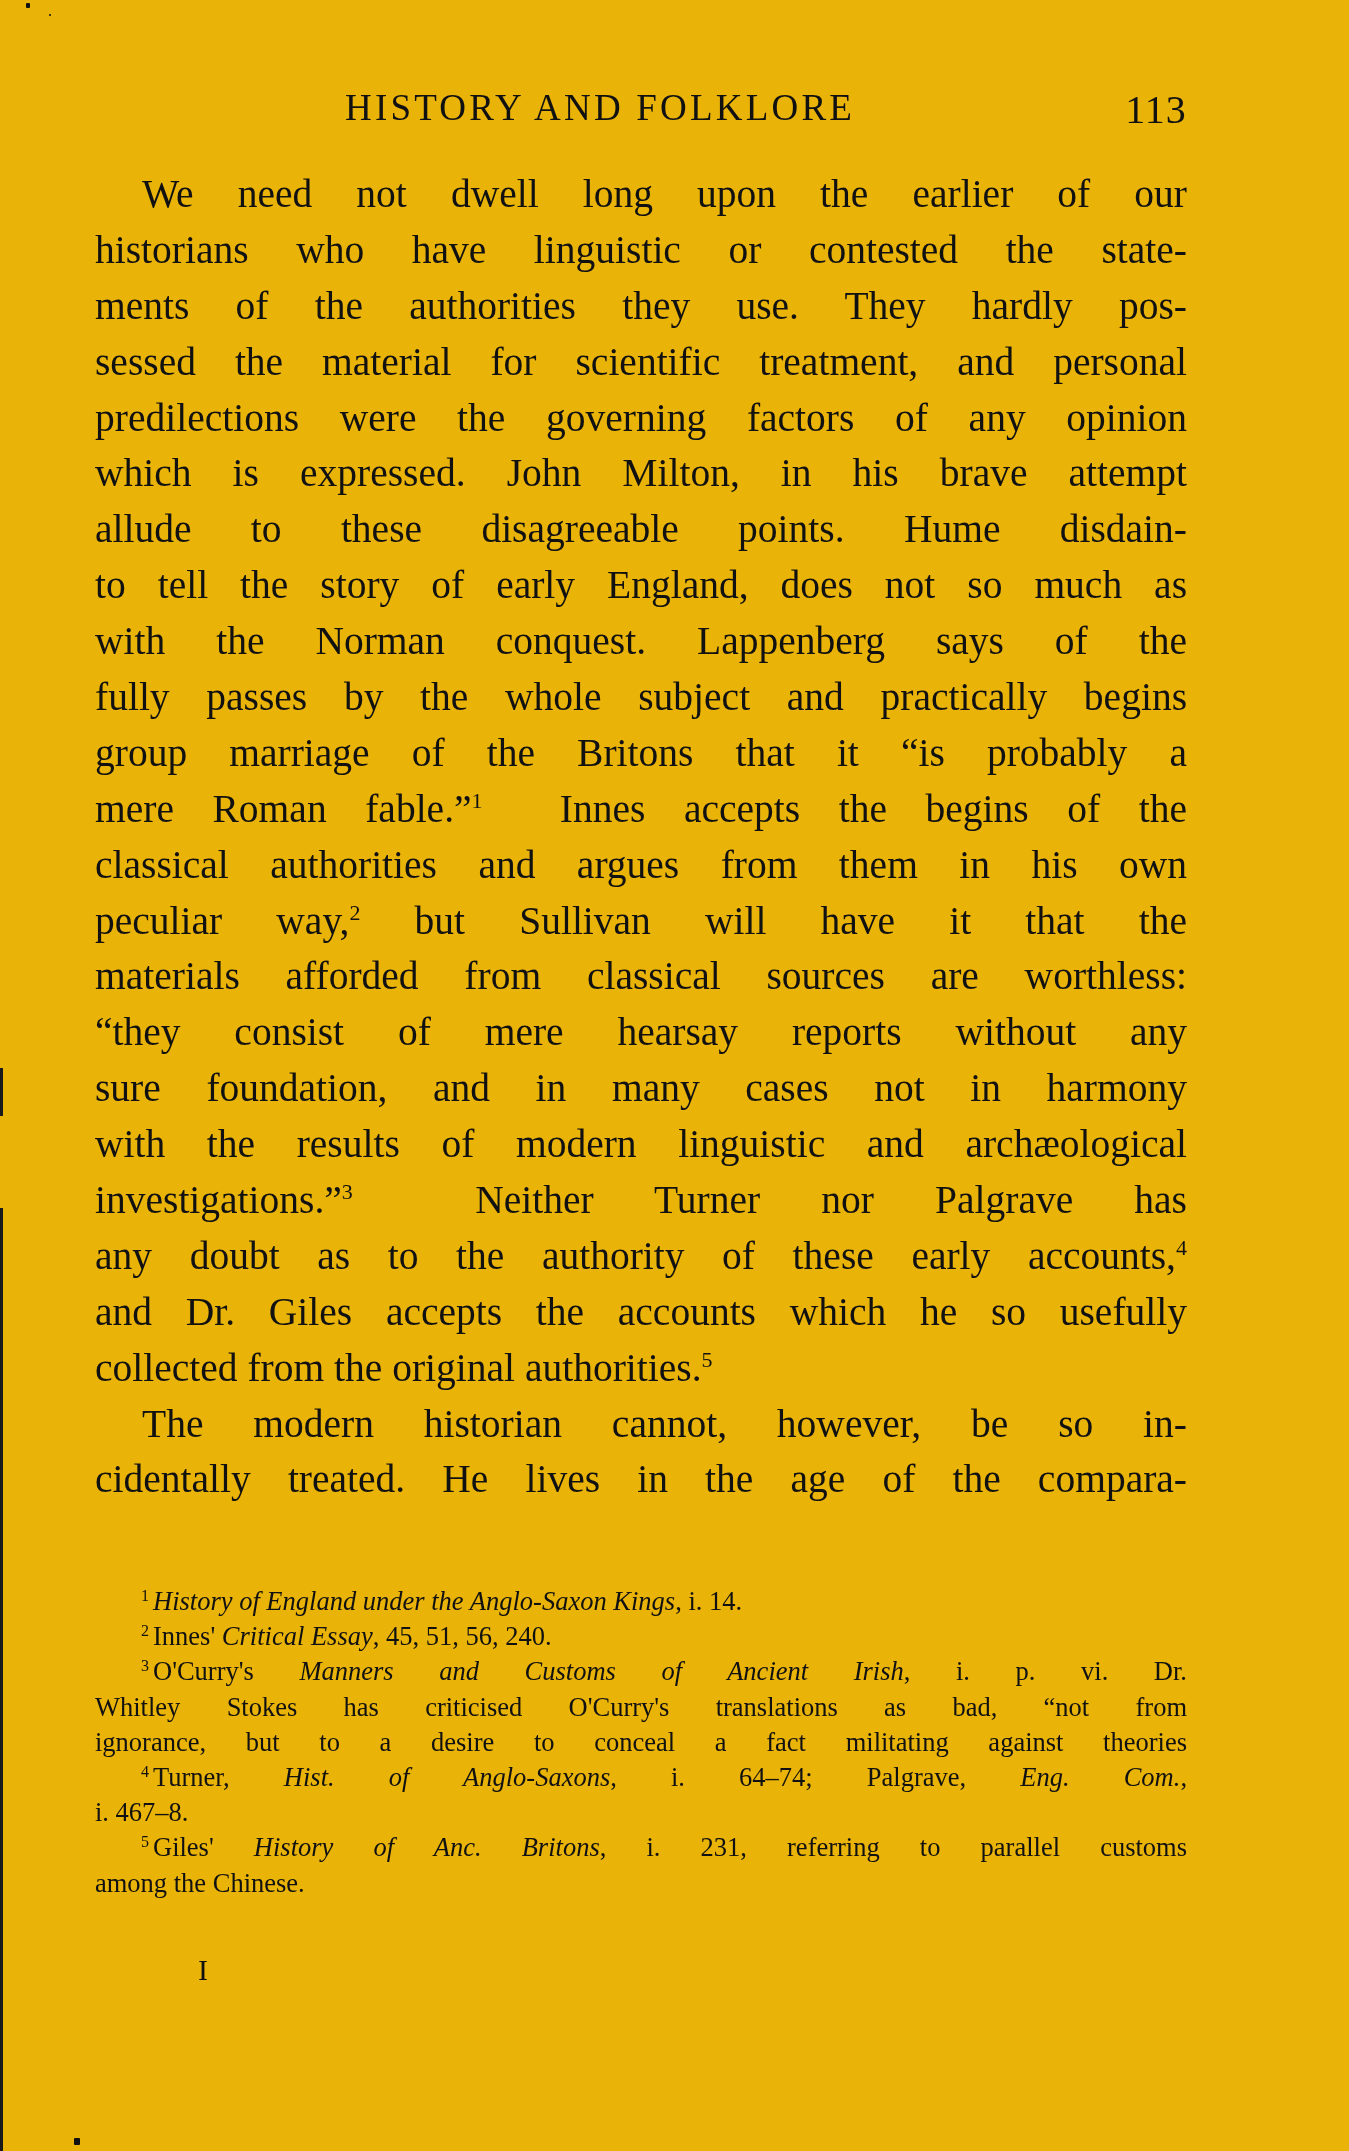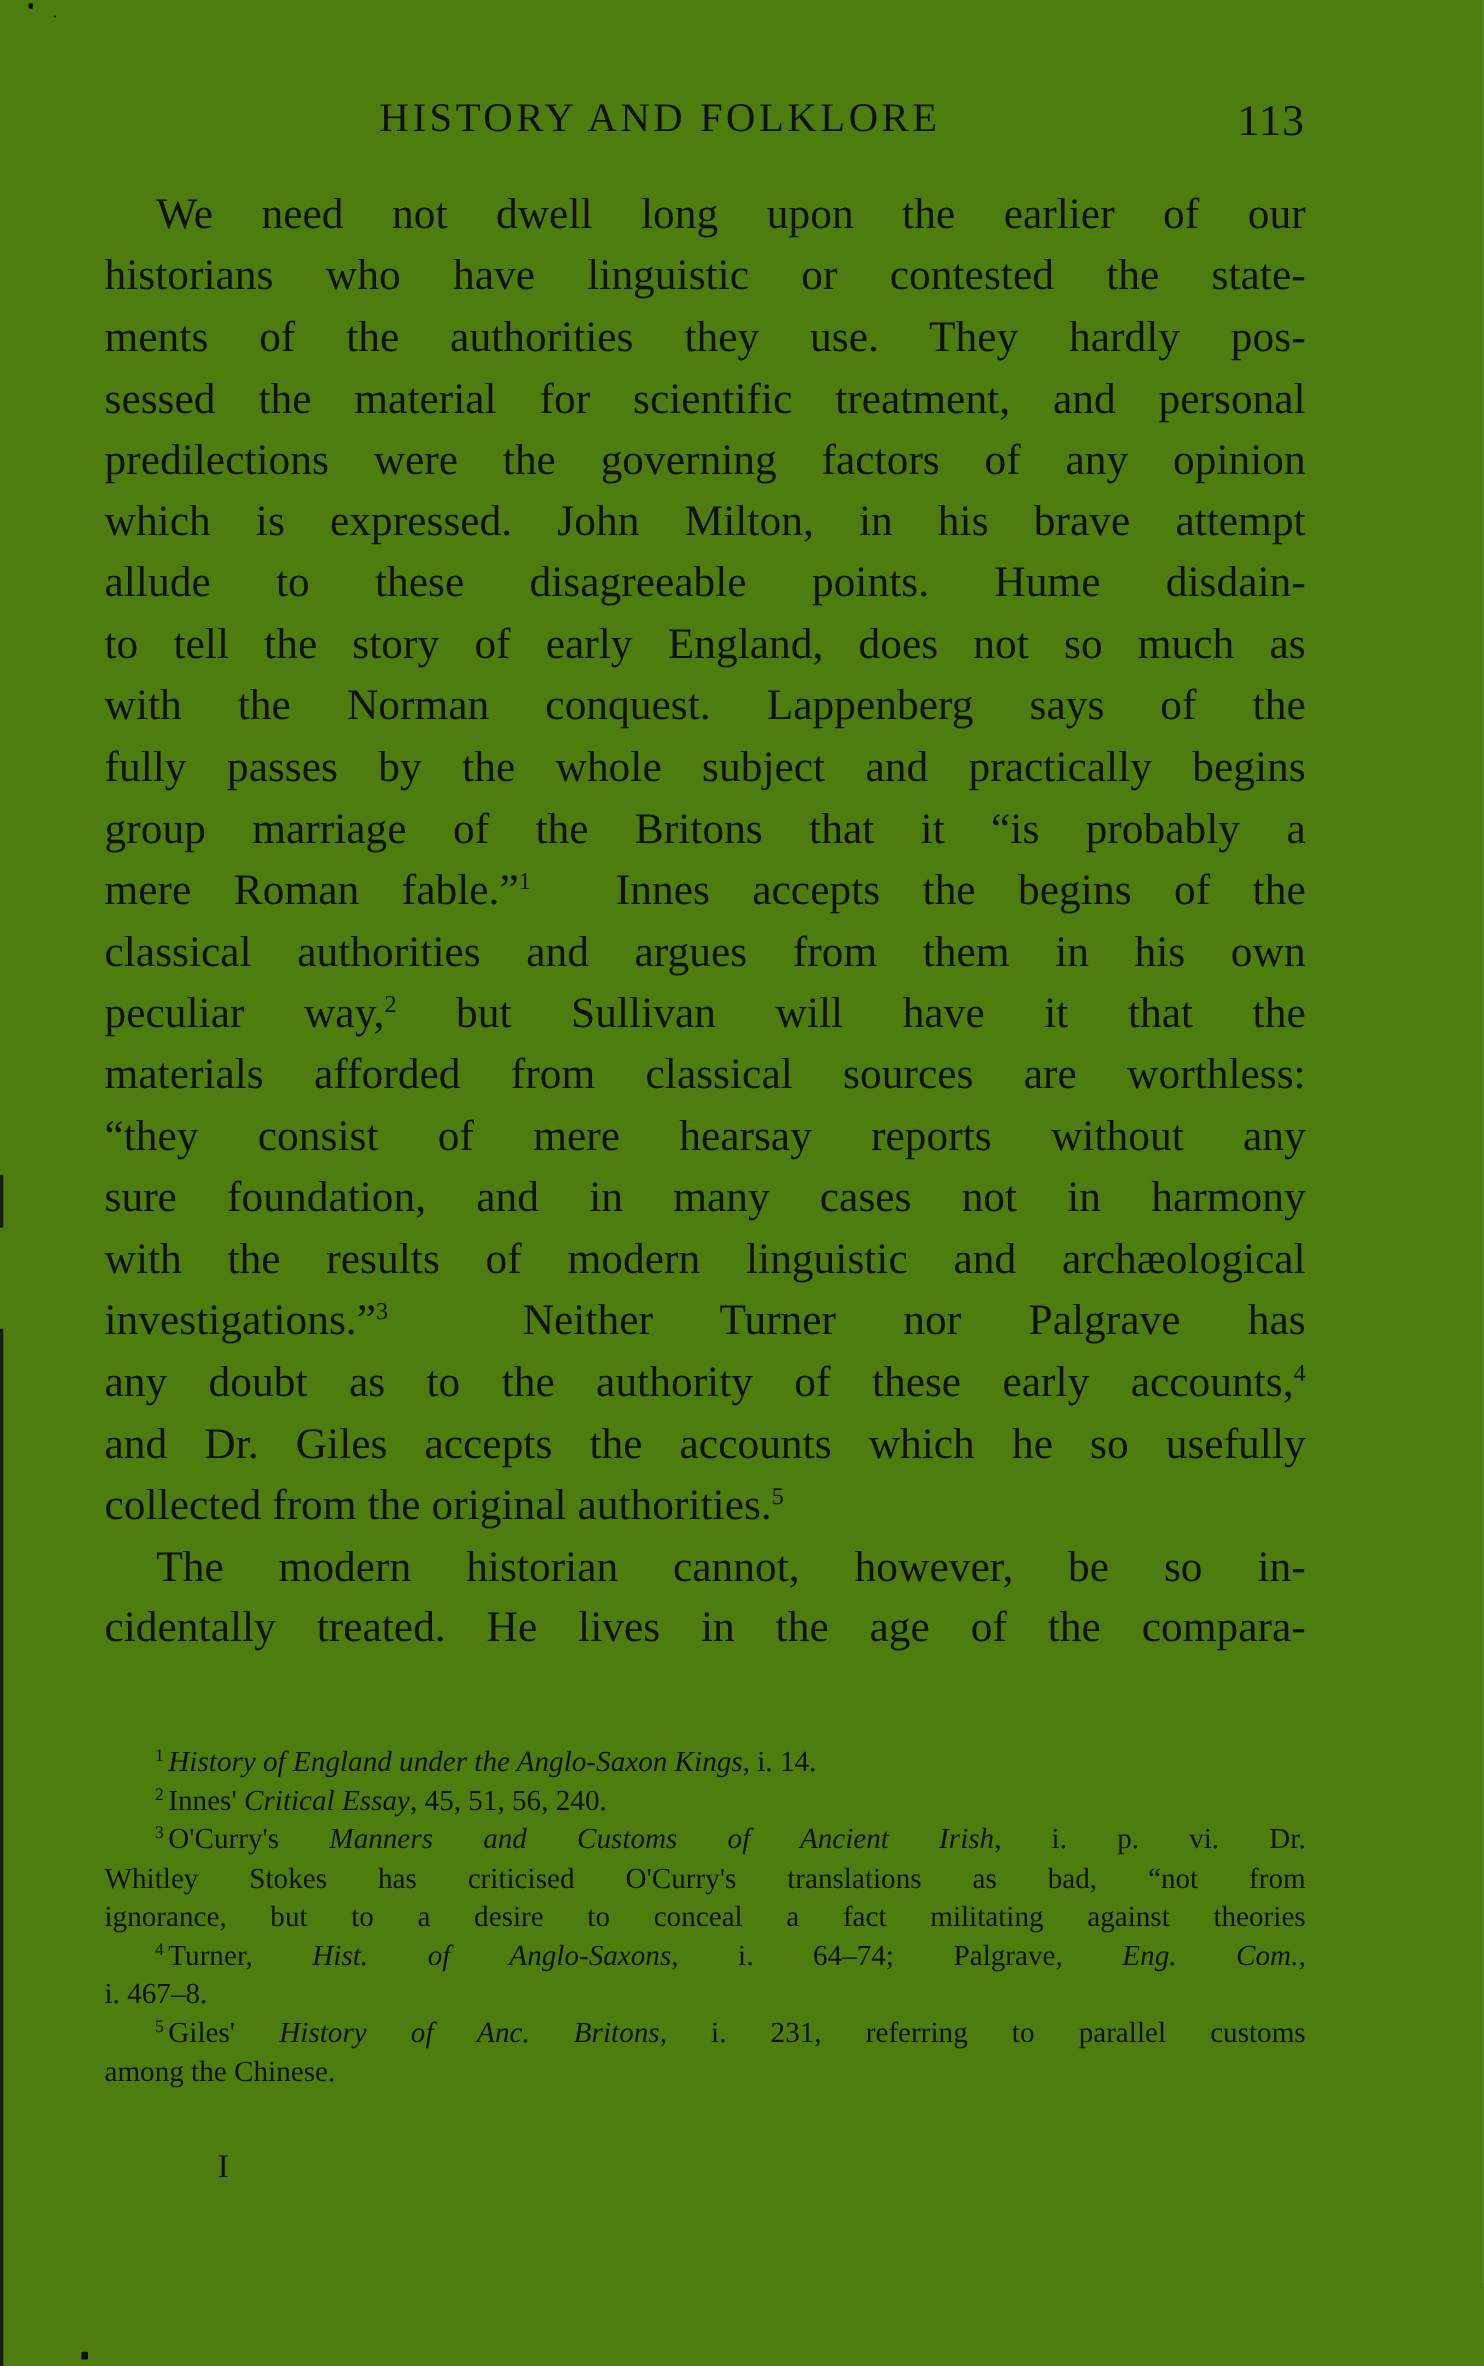--- a/index.html
+++ b/index.html
@@ -1,26 +1,26 @@
 <!DOCTYPE html>
 <html><head>
 <meta charset="utf-8">
 <style>
   html, body { margin: 0; padding: 0; background: #ffffff; }
   body { width: 1349px; height: 2151px; position: relative; overflow: hidden;
          font-family: "Liberation Serif", "DejaVu Serif", serif; color: #111111; }
-  .page { position: absolute; left: 0; top: 0; width: 1349px; height: 2151px; background: #4d7c0f; }
+  .page { position: absolute; left: 0; top: 0; width: 1349px; height: 2151px; background: #eab308; }
 
   .scan-edge { position: absolute; left: 0; width: 3px; background: #1a1a1a; }
   .speck { position: absolute; background: #111; border-radius: 1px; }
 
   .running-head { position: absolute; left: 345px; top: 86px; width: 580px; height: 44px;
                   font-size: 37px; letter-spacing: 3.2px; line-height: 44px; white-space: nowrap; }
   .page-number { position: absolute; left: 1125px; top: 86px; width: 62px; height: 48px;
-                 font-size: 40px; line-height: 48px; text-align: left; letter-spacing: 1px; }
+                 font-size: 40px; line-height: 48px; text-align: center; letter-spacing: 1px; }
 
   .body-text { position: absolute; left: 95px; top: 167px; width: 1092px; }
   .line { display: block; height: 55.9px; line-height: 55.9px; font-size: 39.5px;
           text-align: justify; text-align-last: justify; white-space: nowrap; overflow: visible; }
   .line.last { text-align-last: left; }
   .line.indent { padding-left: 47px; }
   .line .sup { font-size: 22px; vertical-align: 14px; line-height: 0; }
 
   .footnotes { position: absolute; left: 95px; top: 1562px; width: 1092px; margin-top: 22px; }
   .fn-line { display: block; height: 35.2px; line-height: 35.2px; font-size: 26.5px;

